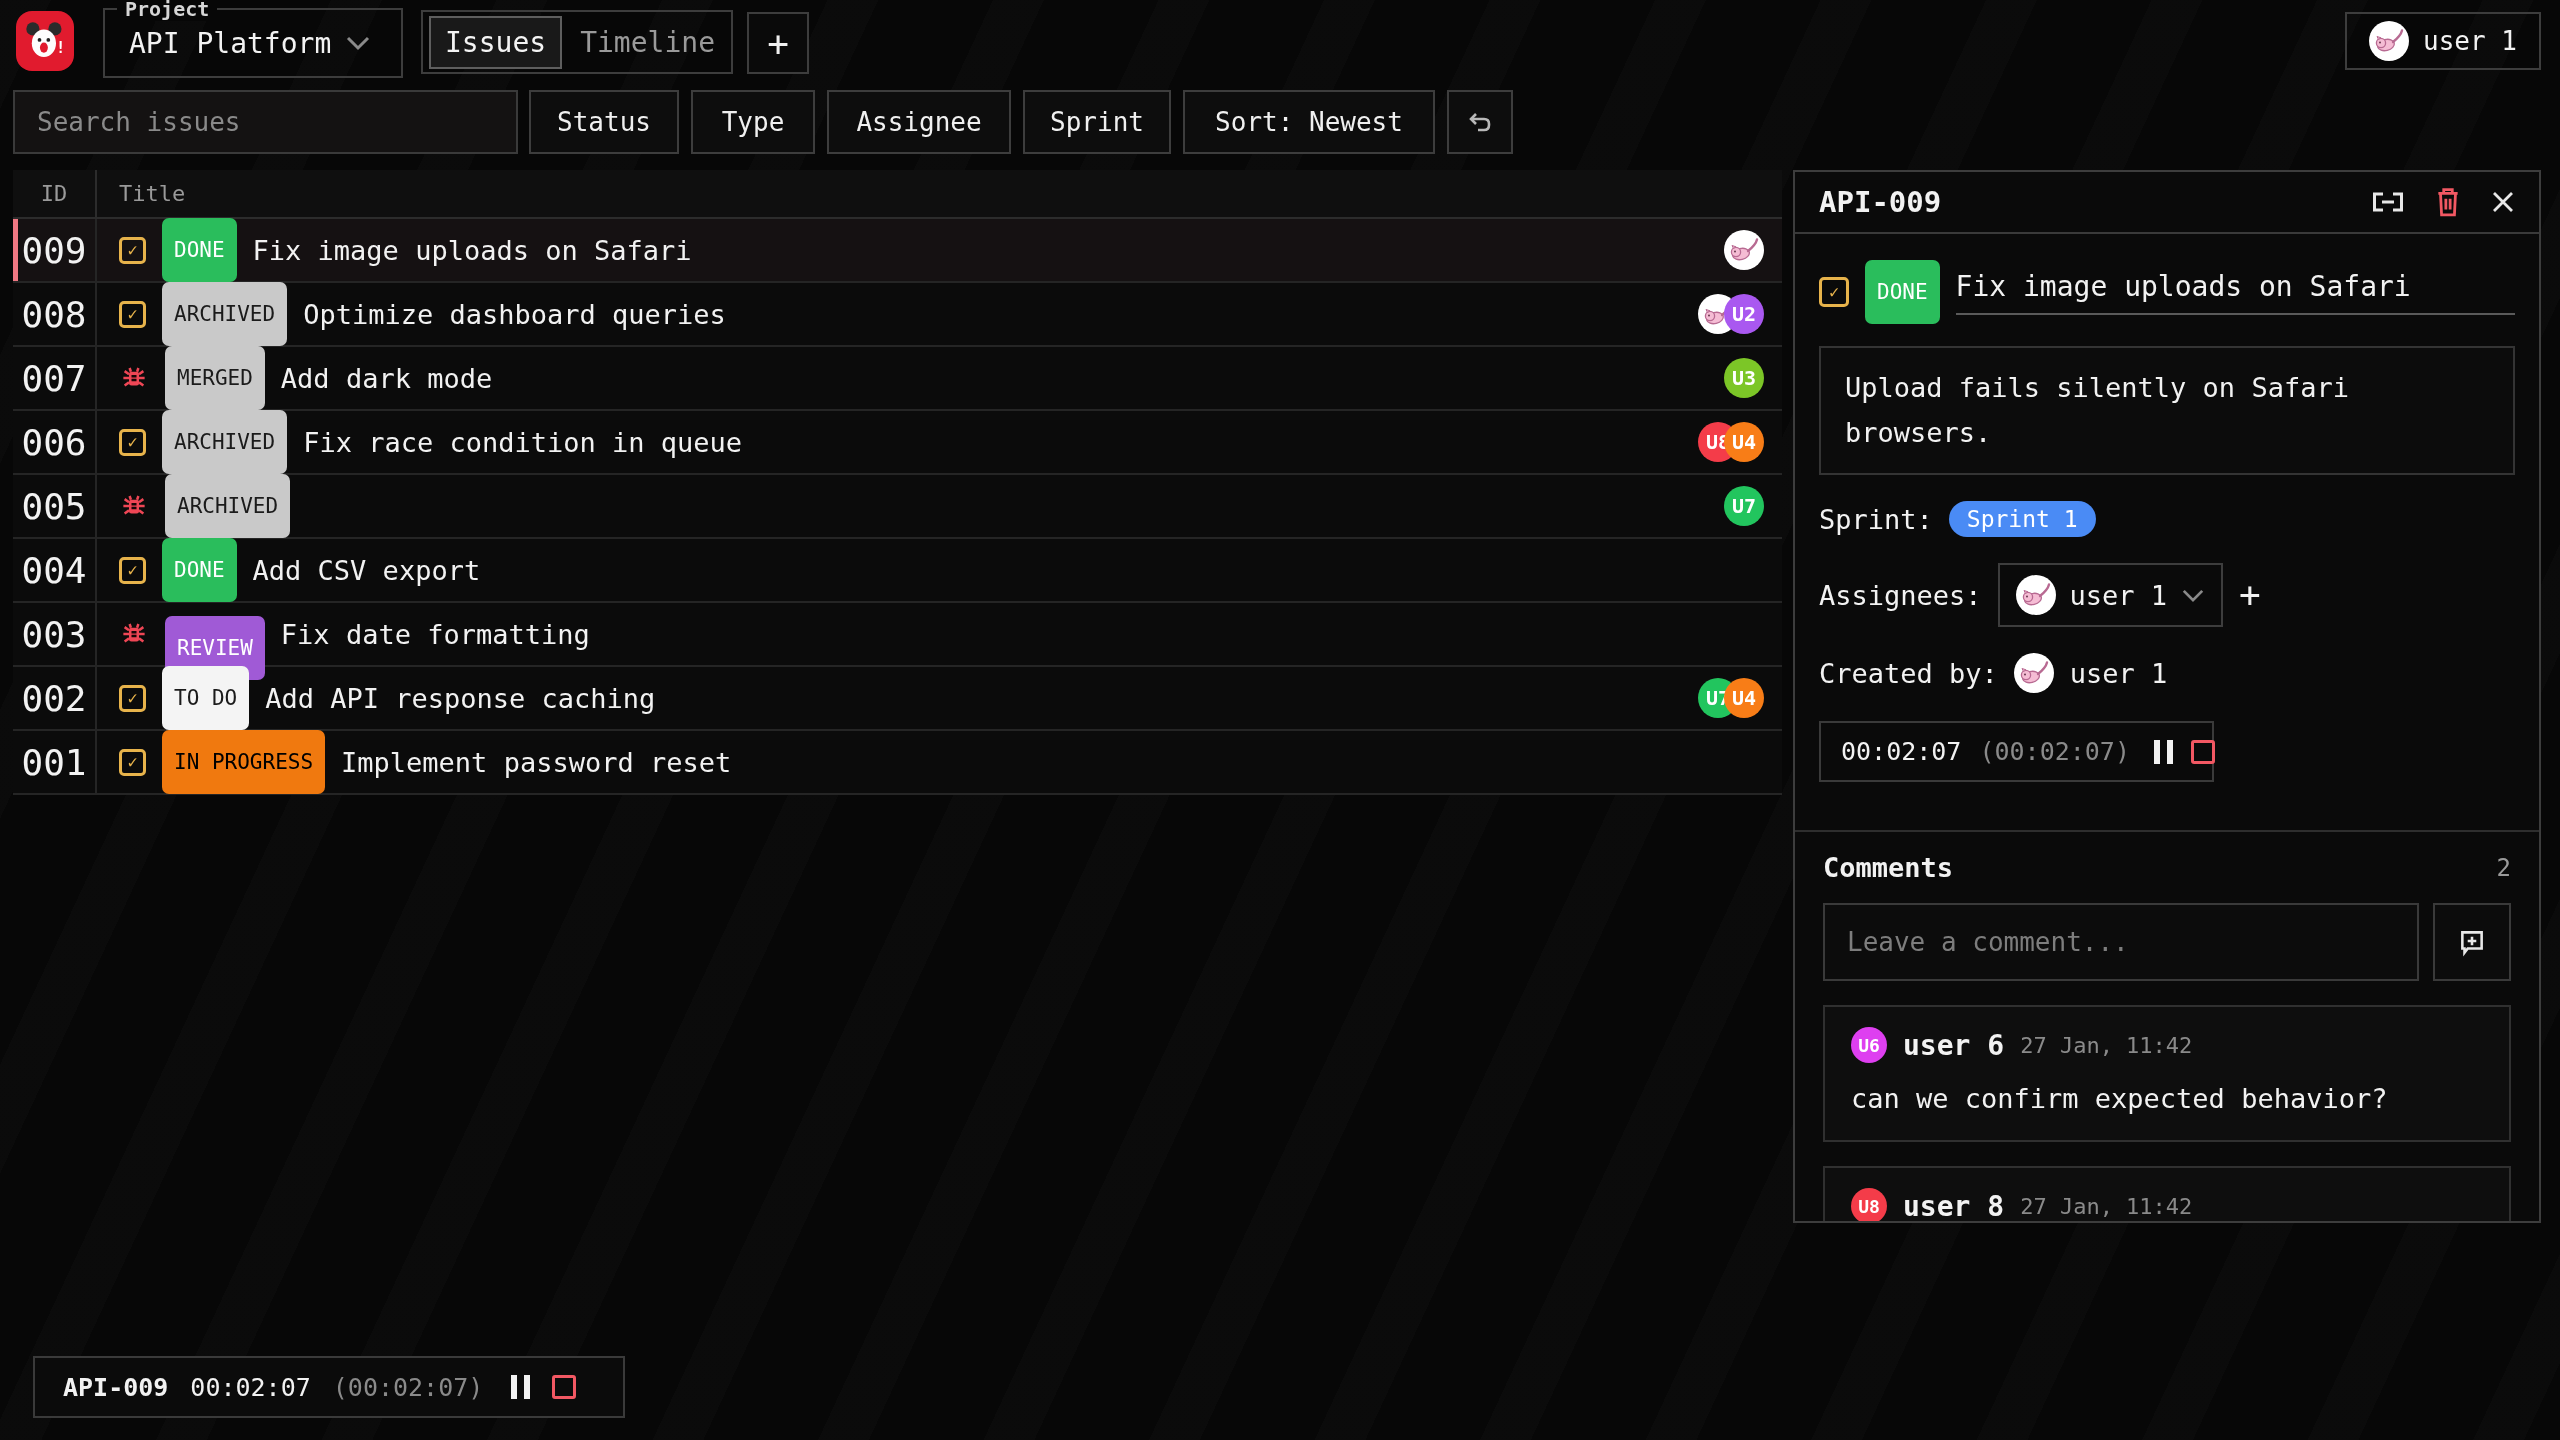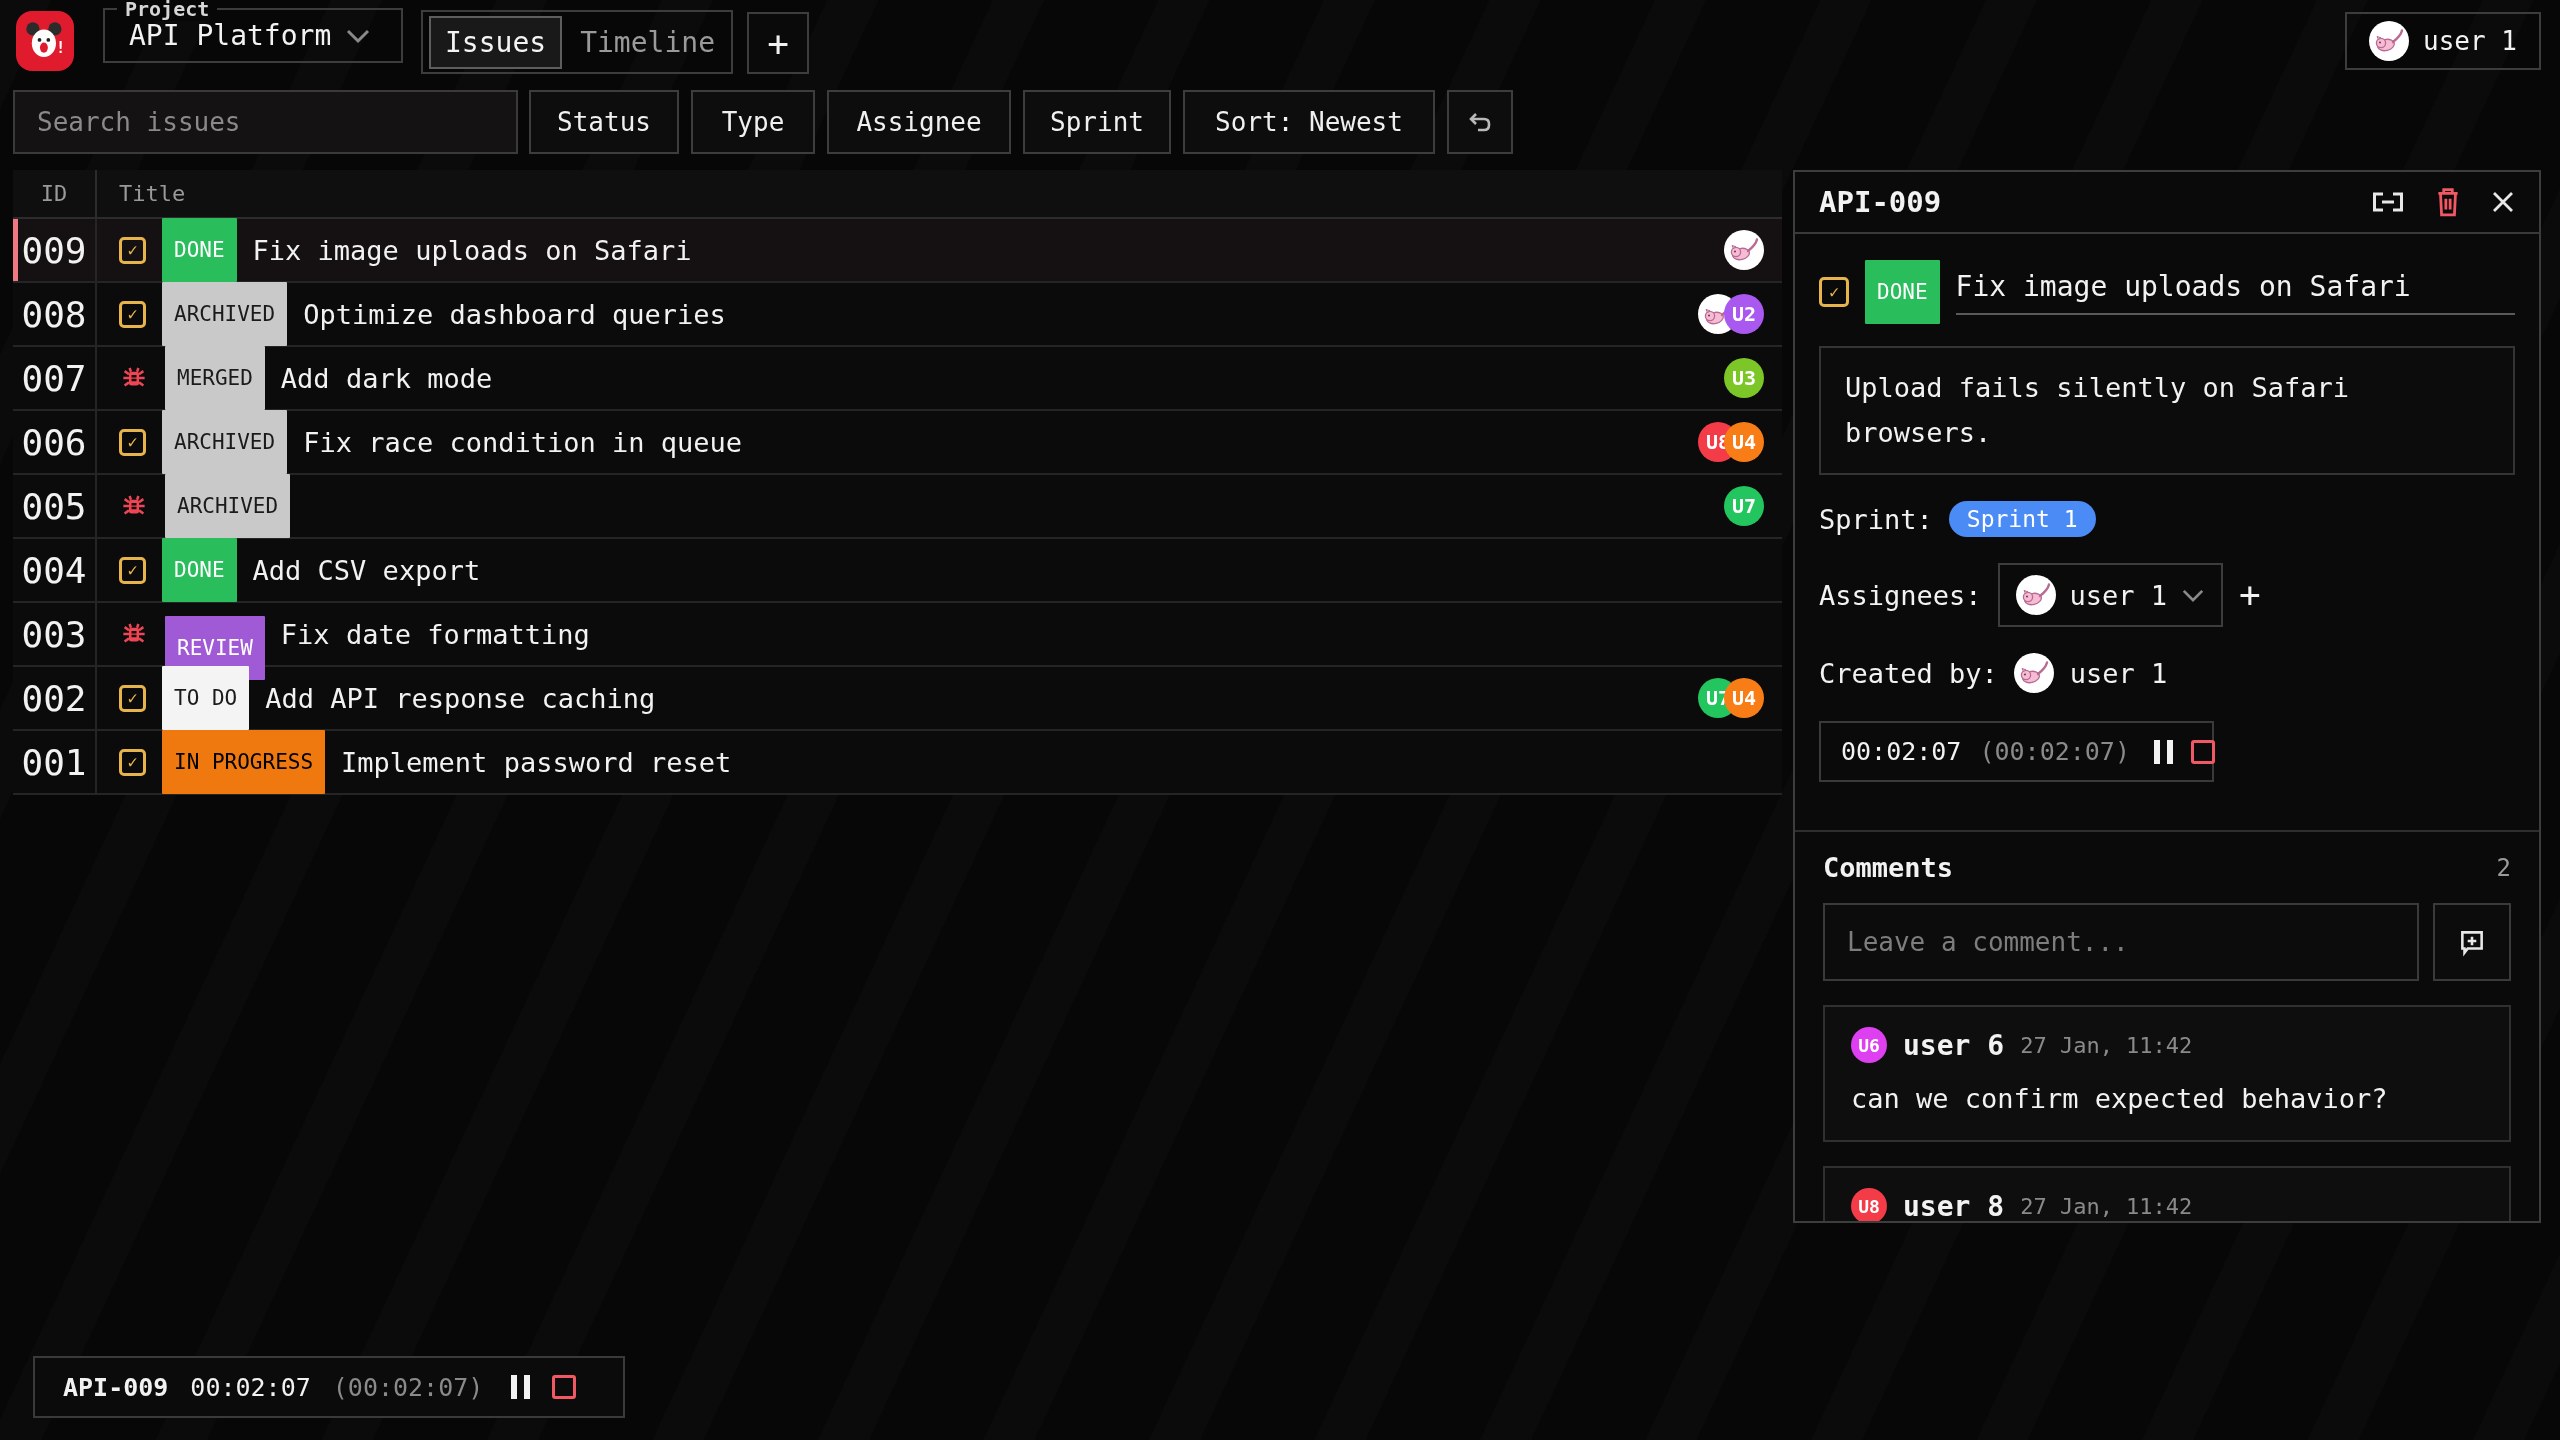--- a/index.html
+++ b/index.html
@@ -9,42 +9,42 @@
     background:#070707;
     font-family:"DejaVu Sans Mono","Liberation Mono",monospace;
     color:#f2f2f2;
   }
   #app::before{
     content:""; position:absolute; inset:0; pointer-events:none;
     background:repeating-linear-gradient(115deg, rgba(255,255,255,0.015) 0 46px, rgba(0,0,0,0) 46px 150px);
   }
   
   .logo{ position:absolute; left:16px; top:11px; width:58px; height:60px; border-radius:16px; background:#e11b2e; display:flex; align-items:center; justify-content:center; }
-  .project-box{ position:absolute; left:103px; top:8px; width:300px; height:55px; border:2px solid #3d3d3d; display:flex; align-items:center; padding:0 20px 0 24px; gap:14px; }
+  .project-box{ position:absolute; left:103px; top:8px; width:300px; height:70px; border:2px solid #3d3d3d; display:flex; align-items:center; padding:0 20px 0 24px; gap:14px; }
   .project-box .legend{ position:absolute; top:-13px; left:12px; background:#070707; padding:0 8px; font-size:20px; font-weight:bold; color:#d6d6d6; }
   .project-name{ font-size:28px; }
   .tabs-box{ position:absolute; left:421px; top:10px; width:312px; height:64px; border:2px solid #3d3d3d; display:flex; align-items:center; padding:0 6px; gap:4px; }
   .tab{ font-size:28px; padding:8px 14px; color:#9a9a9a; cursor:pointer; }
   .tab.active{ color:#f4f4f4; border:2px solid #5e5e5e; background:#191919; }
   .plus-btn{ position:absolute; left:747px; top:12px; width:62px; height:62px; border:2px solid #3d3d3d; display:flex; align-items:center; justify-content:center; font-size:36px; color:#f0f0f0; }
   .user-box{ position:absolute; right:19px; top:12px; width:196px; height:58px; border:2px solid #3d3d3d; display:flex; align-items:center; justify-content:center; gap:14px; font-size:26px; }
   
   .search-input{ position:absolute; left:13px; top:90px; width:505px; height:64px; background:#141212; border:2px solid #3a3a3a; color:#e8e8e8; font:26px "DejaVu Sans Mono","Liberation Mono",monospace; padding:0 22px; outline:none; }
   .search-input::placeholder{ color:#8a8a8a; }
   .tbtn{ position:absolute; top:90px; height:64px; background:#0d0d0d; border:2px solid #3d3d3d; display:flex; align-items:center; justify-content:center; font-size:26px; color:#f0f0f0; }
   
   .table{ position:absolute; left:13px; top:170px; width:1769px; }
   .thead{ display:flex; height:49px; background:#0f0f0f; border-bottom:2px solid #2c2c2c; color:#9a9a9a; font-size:22px; align-items:center; }
   .col-id{ width:82px; text-align:center; flex:none; }
   .col-title{ flex:1; padding-left:22px; border-left:2px solid #2c2c2c; height:100%; display:flex; align-items:center; }
   .trow{ display:flex; height:64px; background:#0b0b0b; border-bottom:2px solid #252525; align-items:stretch; cursor:pointer; }
   .trow .cell-id{ width:82px; flex:none; display:flex; align-items:center; justify-content:center; font-size:36px; }
   .trow .cell-title{ flex:1; border-left:2px solid #252525; display:flex; align-items:center; gap:16px; padding:0 18px 0 22px; font-size:27px; }
   .trow.selected{ background:#151112; box-shadow:inset 5px 0 0 #f07883; }
-  .badge{ font-size:21px; padding:20px 12px; border-radius:1px; white-space:nowrap; }
+  .badge{ font-size:21px; padding:20px 12px; border-radius:7px; white-space:nowrap; }
   .type-task{ width:27px; height:27px; flex:none; border:3px solid #e7b34b; border-radius:5px; color:#e7b34b; font-size:17px; font-weight:bold; display:flex; align-items:center; justify-content:center; }
   .title-text{ white-space:nowrap; }
   .avatars{ margin-left:auto; display:flex; align-items:center; }
   .avatar{ width:40px; height:40px; border-radius:50%; display:flex; align-items:center; justify-content:center; font-size:20px; font-weight:bold; color:#fff; flex:none; }
   .avatars .avatar + .avatar{ margin-left:-14px; }
   .avatar.mew{ background:#fff; }
   .avatar svg{ width:40px; height:40px; }
   
   .panel{ position:absolute; left:1793px; top:170px; width:748px; height:1053px; border:2px solid #3d3d3d; background:#0a0a0a; display:flex; flex-direction:column; }
   .panel-header{ height:62px; flex:none; border-bottom:2px solid #3a3a3a; display:flex; align-items:center; padding:0 24px; }

